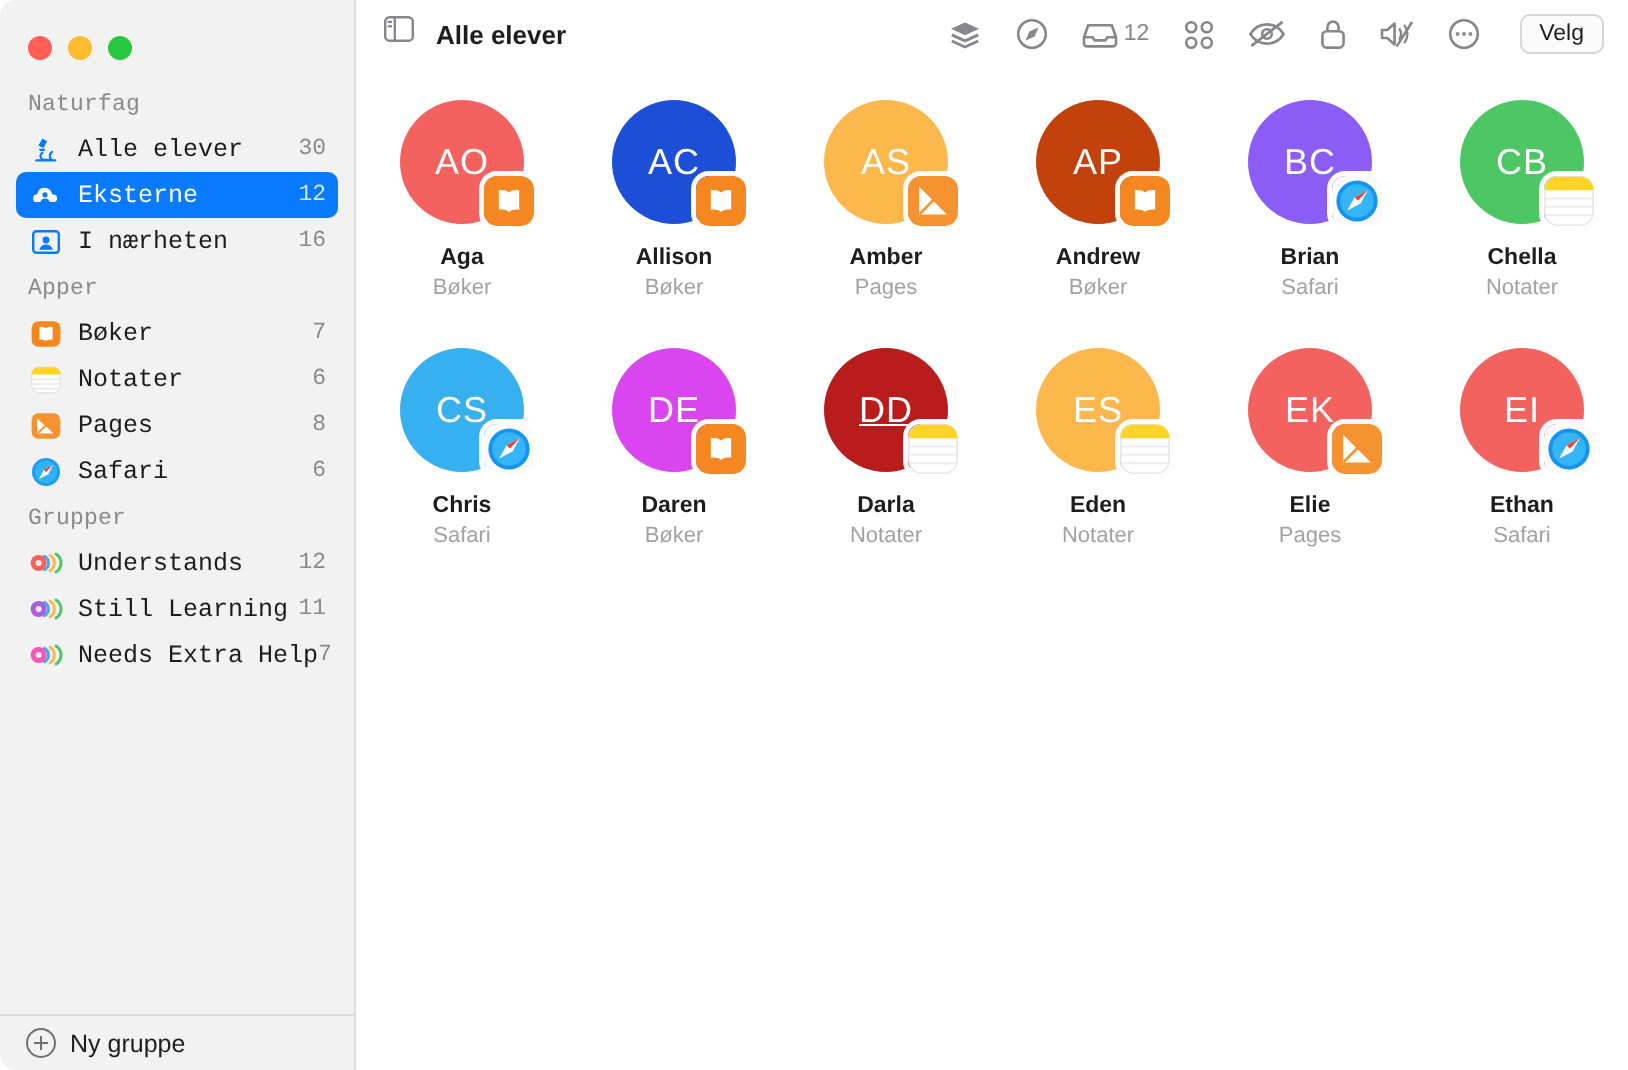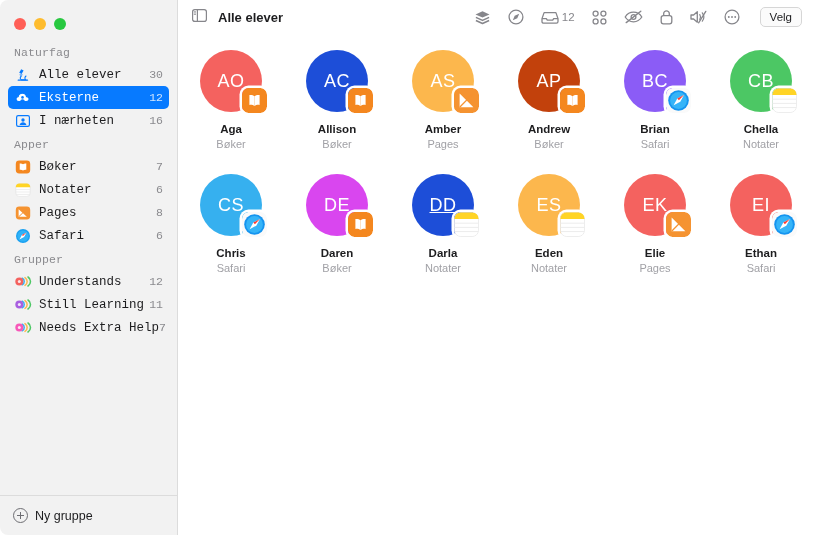--- a/index.html
+++ b/index.html
@@ -40,21 +40,21 @@
     border-radius: 5px; position: relative;
   }
   .sb-row.selected { background: #077aff; }
   .sb-ico { width: 18px; height: 18px; flex: 0 0 18px; margin-right: 7px; display:flex; align-items:center; justify-content:center;}
   .sb-label { font-size: 12.5px; color: #1d1d1f; flex: 1; white-space: nowrap; }
   .sb-row.selected .sb-label { color: #fff; }
   .sb-count { font-size: 11.5px; color: #8a8a8e; }
   .sb-row.selected .sb-count { color: #d2e6ff; }
 
   .sb-footer {
-    height: 40px; border-top: 1px solid #dcdcdc;
+    height: 28px; border-top: 1px solid #dcdcdc;
     display: flex; align-items: center; padding-left: 13px; gap: 7px;
   }
   .plus-circle {
     width: 15px; height: 15px; border-radius: 50%;
     border: 1.2px solid #6e6e73; position: relative; flex:0 0 15px;
   }
   .plus-circle::before, .plus-circle::after {
     content:''; position:absolute; background:#6e6e73;
   }
   .plus-circle::before { left: 3px; right: 3px; top: 6.2px; height: 1.2px; }
@@ -433,21 +433,21 @@
                 <path d="M12.5 8.2c-1.4-1.1-3.3-1.4-5.1-1.1v9.8c1.8-0.3 3.7 0 5.1 1.1z" fill="#fff"></path>
                 <path d="M12.5 8.2c1.4-1.1 3.3-1.4 5.1-1.1v9.8c-1.8-0.3-3.7 0-5.1 1.1z" fill="#fff"></path>
               </svg>
             </div>
           </div>
           <div class="s-name">Daren</div>
           <div class="s-app">Bøker</div>
         </div>
         <div class="student">
           <div class="av-wrap">
-            <div class="avatar" style="background: #1d4ed8; text-decoration: underline;">DD</div>
+            <div class="avatar" style="background: #b91c1c; text-decoration: underline;">DD</div>
             <div class="badge">
               <svg width="25" height="25" viewBox="0 0 25 25">
                 <rect x="0.4" y="0.4" width="24.2" height="24.2" rx="6.3" fill="#fff" stroke="#e6e6e6" stroke-width="0.8"></rect>
                 <path d="M6.6 0.4h11.8A6.2 6.2 0 0124.6 6.6v0.5H0.4V6.6A6.2 6.2 0 016.6 0.4z" fill="#ffd426"></path>
                 <line x1="0.6" y1="11.2" x2="24.4" y2="11.2" stroke="#ececec" stroke-width="1.0"></line>
                 <line x1="0.6" y1="15.4" x2="24.4" y2="15.4" stroke="#ececec" stroke-width="1.0"></line>
                 <line x1="0.6" y1="19.6" x2="24.4" y2="19.6" stroke="#ececec" stroke-width="1.0"></line>
               </svg>
             </div>
           </div>

